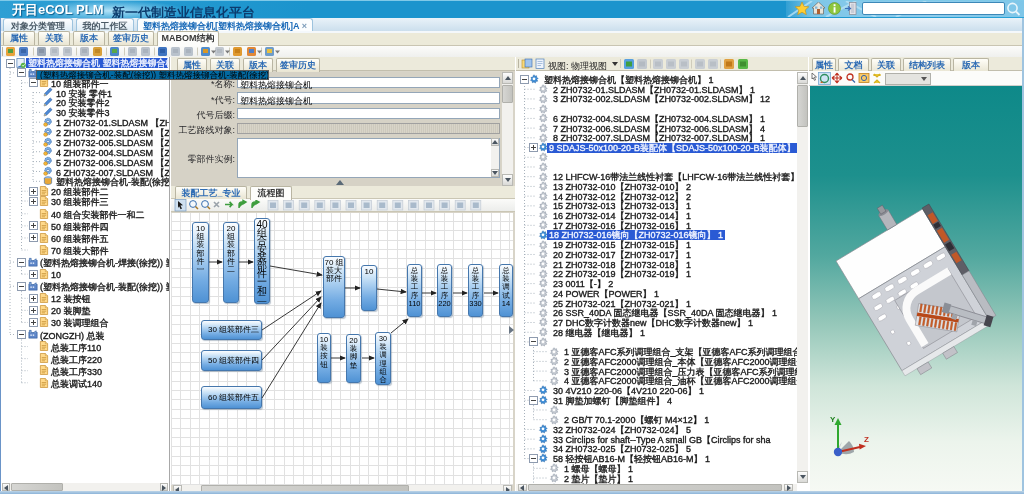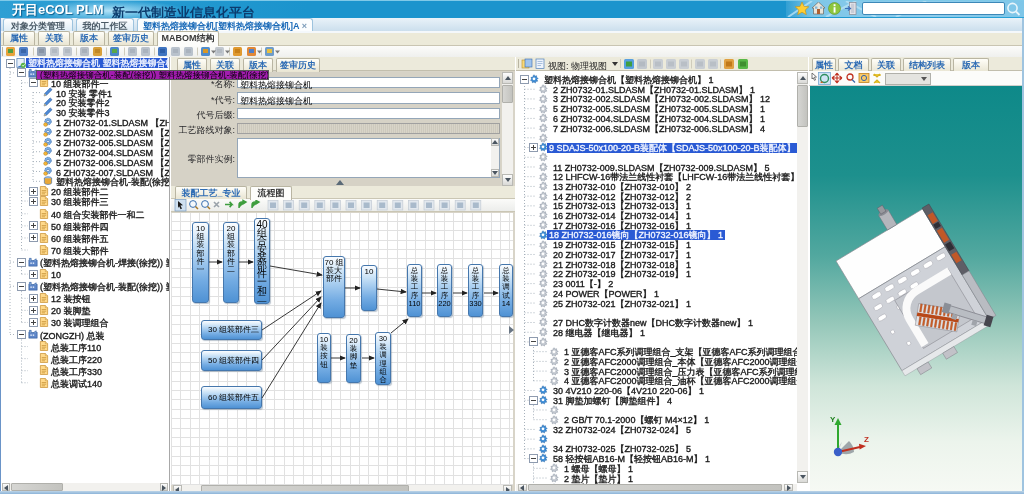--- a/index.html
+++ b/index.html
@@ -3,21 +3,21 @@
 <style>
 *{margin:0;padding:0;box-sizing:border-box}
 html,body{width:1024px;height:494px;overflow:hidden}
 body{font-family:"Liberation Sans",sans-serif;position:relative;background:#fff}
 .abs{position:absolute}
 .row{position:absolute;white-space:nowrap;font-size:9px;color:#111;line-height:10px;-webkit-text-stroke:0.35px #222}
 .exp{position:absolute;width:9px;height:9px;background:#fff;border:1px solid #8e9baf;font-size:8px;line-height:7px;text-align:center;color:#333}
 .exp:after{content:"";position:absolute;left:1px;top:3px;width:5px;height:1px;background:#444}
 .exp.plus:before{content:"";position:absolute;left:3px;top:1px;width:1px;height:5px;background:#444}
 .hl{background:#2a5ad4;color:#fff;padding:0 2px;-webkit-text-stroke:0.35px #e8eeff}
-.tt{position:absolute;background:#a21caf;border:1px solid #5a5a5a;font-size:8.5px;line-height:9px;color:#000;white-space:nowrap;overflow:hidden}
+.tt{position:absolute;background:#0369a1;border:1px solid #5a5a5a;font-size:8.5px;line-height:9px;color:#000;white-space:nowrap;overflow:hidden}
 .tab1{position:absolute;top:18px;height:14px;border:1px solid #9dc3de;border-bottom:none;border-radius:3px 3px 0 0;background:linear-gradient(#fdfeff,#dcebf5);font-size:9px;font-weight:bold;color:#4a5a66;text-align:center;line-height:14px}
 .tab2{position:absolute;height:14px;border:1px solid #b9b5a2;border-bottom:none;border-radius:2px 2px 0 0;background:linear-gradient(#fffef8,#e9e5d2);font-size:9px;font-weight:bold;color:#2e6cb4;text-align:center;line-height:13px}
 .sb{position:absolute;background:#f2f1ee}
 .sbtn{position:absolute;background:linear-gradient(#fdfdfd,#d9d9d6);border:1px solid #b9b9b4;color:#444;text-align:center}
 .sthumb{position:absolute;background:linear-gradient(90deg,#d6d6d3,#c3c3bf);border:1px solid #b0b0ab;border-radius:1px}
 .fl{position:absolute;font-size:9px;color:#27272a;text-align:right;line-height:11px}
 .fi{position:absolute;background:#fff;border:1px solid #94a6b8;height:11.5px}
 .fbox{position:absolute;border:1px solid #4577ad;border-radius:3px;background:linear-gradient(180deg,#fbfdff 0%,#c6e0f6 28%,#74acE3 72%,#4f92d4 100%);box-shadow:1px 1px 1px rgba(120,140,160,.5);color:#000;overflow:hidden}
 .vt{display:block;text-align:center;font-size:8px;line-height:8.2px;margin-top:2px}
 .ht{font-size:8px;line-height:8px;padding-left:6px}
@@ -703,62 +703,61 @@
         <circle cx="5.5" cy="5.3" r="1.5" fill="#fff"></circle>
       </svg>
     </span>
     <div class="row" style="left:37px;top:37.4px">3 ZH0732-002.SLDASM【ZH0732-002.SLDASM】 12</div>
     <span class="ic" style="left:22px;top:46.5px">
       <svg class="ticon" viewBox="0 0 11 11">
         <path d="M5.5 0.8l1 1.6 1.9-.5-.1 2 1.8.8-1.4 1.4.9 1.8-2 .2-.6 1.9-1.5-1.3-1.8.9-.2-2-1.9-.6 1.3-1.5-.8-1.8 2-.1.6-1.9z" fill="#c8cdd4" stroke="#7a8494" stroke-width=".5"></path>
         <circle cx="5.5" cy="5.3" r="1.5" fill="#fff"></circle>
       </svg>
     </span>
-    <div class="row" style="left:37px;top:47.2px">5 ZH0732-005.SLDASM【ZH0732-005.SLDASM】 1</div>
     <span class="ic" style="left:22px;top:56.2px">
       <svg class="ticon" viewBox="0 0 11 11">
         <path d="M5.5 0.8l1 1.6 1.9-.5-.1 2 1.8.8-1.4 1.4.9 1.8-2 .2-.6 1.9-1.5-1.3-1.8.9-.2-2-1.9-.6 1.3-1.5-.8-1.8 2-.1.6-1.9z" fill="#c8cdd4" stroke="#7a8494" stroke-width=".5"></path>
         <circle cx="5.5" cy="5.3" r="1.5" fill="#fff"></circle>
       </svg>
     </span>
     <div class="row" style="left:37px;top:56.9px">6 ZH0732-004.SLDASM【ZH0732-004.SLDASM】 1</div>
     <span class="ic" style="left:22px;top:65.9px">
       <svg class="ticon" viewBox="0 0 11 11">
         <path d="M5.5 0.8l1 1.6 1.9-.5-.1 2 1.8.8-1.4 1.4.9 1.8-2 .2-.6 1.9-1.5-1.3-1.8.9-.2-2-1.9-.6 1.3-1.5-.8-1.8 2-.1.6-1.9z" fill="#c8cdd4" stroke="#7a8494" stroke-width=".5"></path>
         <circle cx="5.5" cy="5.3" r="1.5" fill="#fff"></circle>
       </svg>
     </span>
     <div class="row" style="left:37px;top:66.6px">7 ZH0732-006.SLDASM【ZH0732-006.SLDASM】 4</div>
     <span class="ic" style="left:22px;top:75.6px">
       <svg class="ticon" viewBox="0 0 11 11">
         <path d="M5.5 0.8l1 1.6 1.9-.5-.1 2 1.8.8-1.4 1.4.9 1.8-2 .2-.6 1.9-1.5-1.3-1.8.9-.2-2-1.9-.6 1.3-1.5-.8-1.8 2-.1.6-1.9z" fill="#c8cdd4" stroke="#7a8494" stroke-width=".5"></path>
         <circle cx="5.5" cy="5.3" r="1.5" fill="#fff"></circle>
       </svg>
     </span>
+    <div class="row" style="left:37px;top:76.3px">8 ZH0732-007.SLDASM【ZH0732-007.SLDASM】 1</div>
     <div class="exp plus" style="left:13px;top:86.0px"></div>
     <span class="ic" style="left:22px;top:85.3px">
       <svg class="ticon" viewBox="0 0 11 11">
         <path d="M5.5 0.8l1 1.6 1.9-.5-.1 2 1.8.8-1.4 1.4.9 1.8-2 .2-.6 1.9-1.5-1.3-1.8.9-.2-2-1.9-.6 1.3-1.5-.8-1.8 2-.1.6-1.9z" fill="#3f8fd8" stroke="#1a5a9e" stroke-width=".5"></path>
         <circle cx="5.5" cy="5.3" r="1.5" fill="#fff"></circle>
       </svg>
     </span>
     <div class="row" style="left:31px;top:85.5px"><span class="hl">9 SDAJS-50x100-20-B装配体【SDAJS-50x100-20-B装配体】 1</span></div>
     <span class="ic" style="left:22px;top:95.1px">
       <svg class="ticon" viewBox="0 0 11 11">
         <path d="M5.5 0.8l1 1.6 1.9-.5-.1 2 1.8.8-1.4 1.4.9 1.8-2 .2-.6 1.9-1.5-1.3-1.8.9-.2-2-1.9-.6 1.3-1.5-.8-1.8 2-.1.6-1.9z" fill="#c8cdd4" stroke="#7a8494" stroke-width=".5"></path>
         <circle cx="5.5" cy="5.3" r="1.5" fill="#fff"></circle>
       </svg>
     </span>
     <span class="ic" style="left:22px;top:104.8px">
       <svg class="ticon" viewBox="0 0 11 11">
         <path d="M5.5 0.8l1 1.6 1.9-.5-.1 2 1.8.8-1.4 1.4.9 1.8-2 .2-.6 1.9-1.5-1.3-1.8.9-.2-2-1.9-.6 1.3-1.5-.8-1.8 2-.1.6-1.9z" fill="#c8cdd4" stroke="#7a8494" stroke-width=".5"></path>
         <circle cx="5.5" cy="5.3" r="1.5" fill="#fff"></circle>
       </svg>
     </span>
-    <div class="row" style="left:37px;top:105.5px">11 ZH0732-009.SLDASM【ZH0732-009.SLDASM】 5</div>
     <span class="ic" style="left:22px;top:114.5px">
       <svg class="ticon" viewBox="0 0 11 11">
         <path d="M5.5 0.8l1 1.6 1.9-.5-.1 2 1.8.8-1.4 1.4.9 1.8-2 .2-.6 1.9-1.5-1.3-1.8.9-.2-2-1.9-.6 1.3-1.5-.8-1.8 2-.1.6-1.9z" fill="#c8cdd4" stroke="#7a8494" stroke-width=".5"></path>
         <circle cx="5.5" cy="5.3" r="1.5" fill="#fff"></circle>
       </svg>
     </span>
     <div class="row" style="left:37px;top:115.2px">12 LHFCW-16带法兰线性衬套【LHFCW-16带法兰线性衬套】 2</div>
     <span class="ic" style="left:22px;top:124.2px">
       <svg class="ticon" viewBox="0 0 11 11">
         <path d="M5.5 0.8l1 1.6 1.9-.5-.1 2 1.8.8-1.4 1.4.9 1.8-2 .2-.6 1.9-1.5-1.3-1.8.9-.2-2-1.9-.6 1.3-1.5-.8-1.8 2-.1.6-1.9z" fill="#c8cdd4" stroke="#7a8494" stroke-width=".5"></path>
@@ -849,20 +848,21 @@
         <circle cx="5.5" cy="5.3" r="1.5" fill="#fff"></circle>
       </svg>
     </span>
     <div class="row" style="left:37px;top:241.6px">25 ZH0732-021【ZH0732-021】 1</div>
     <span class="ic" style="left:22px;top:250.6px">
       <svg class="ticon" viewBox="0 0 11 11">
         <path d="M5.5 0.8l1 1.6 1.9-.5-.1 2 1.8.8-1.4 1.4.9 1.8-2 .2-.6 1.9-1.5-1.3-1.8.9-.2-2-1.9-.6 1.3-1.5-.8-1.8 2-.1.6-1.9z" fill="#c8cdd4" stroke="#7a8494" stroke-width=".5"></path>
         <circle cx="5.5" cy="5.3" r="1.5" fill="#fff"></circle>
       </svg>
     </span>
+    <div class="row" style="left:37px;top:251.3px">26 SSR_40DA 固态继电器【SSR_40DA 固态继电器】 1</div>
     <span class="ic" style="left:22px;top:260.3px">
       <svg class="ticon" viewBox="0 0 11 11">
         <path d="M5.5 0.8l1 1.6 1.9-.5-.1 2 1.8.8-1.4 1.4.9 1.8-2 .2-.6 1.9-1.5-1.3-1.8.9-.2-2-1.9-.6 1.3-1.5-.8-1.8 2-.1.6-1.9z" fill="#c8cdd4" stroke="#7a8494" stroke-width=".5"></path>
         <circle cx="5.5" cy="5.3" r="1.5" fill="#fff"></circle>
       </svg>
     </span>
     <div class="row" style="left:37px;top:261.0px">27 DHC数字计数器new【DHC数字计数器new】 1</div>
     <span class="ic" style="left:22px;top:270.0px">
       <svg class="ticon" viewBox="0 0 11 11">
         <path d="M5.5 0.8l1 1.6 1.9-.5-.1 2 1.8.8-1.4 1.4.9 1.8-2 .2-.6 1.9-1.5-1.3-1.8.9-.2-2-1.9-.6 1.3-1.5-.8-1.8 2-.1.6-1.9z" fill="#c8cdd4" stroke="#7a8494" stroke-width=".5"></path>
@@ -939,20 +939,21 @@
         <circle cx="5.5" cy="5.3" r="1.5" fill="#fff"></circle>
       </svg>
     </span>
     <div class="row" style="left:37px;top:367.9px">32 ZH0732-024【ZH0732-024】 5</div>
     <span class="ic" style="left:22px;top:376.9px">
       <svg class="ticon" viewBox="0 0 11 11">
         <path d="M5.5 0.8l1 1.6 1.9-.5-.1 2 1.8.8-1.4 1.4.9 1.8-2 .2-.6 1.9-1.5-1.3-1.8.9-.2-2-1.9-.6 1.3-1.5-.8-1.8 2-.1.6-1.9z" fill="#3f8fd8" stroke="#1a5a9e" stroke-width=".5"></path>
         <circle cx="5.5" cy="5.3" r="1.5" fill="#fff"></circle>
       </svg>
     </span>
+    <div class="row" style="left:37px;top:377.6px">33 Circlips for shaft--Type A small GB【Circlips for sha</div>
     <span class="ic" style="left:22px;top:386.7px">
       <svg class="ticon" viewBox="0 0 11 11">
         <path d="M5.5 0.8l1 1.6 1.9-.5-.1 2 1.8.8-1.4 1.4.9 1.8-2 .2-.6 1.9-1.5-1.3-1.8.9-.2-2-1.9-.6 1.3-1.5-.8-1.8 2-.1.6-1.9z" fill="#3f8fd8" stroke="#1a5a9e" stroke-width=".5"></path>
         <circle cx="5.5" cy="5.3" r="1.5" fill="#fff"></circle>
       </svg>
     </span>
     <div class="row" style="left:37px;top:387.4px">34 ZH0732-025【ZH0732-025】 5</div>
     <div class="exp" style="left:13px;top:397.1px"></div>
     <span class="ic" style="left:22px;top:396.4px">
       <svg class="ticon" viewBox="0 0 11 11">

